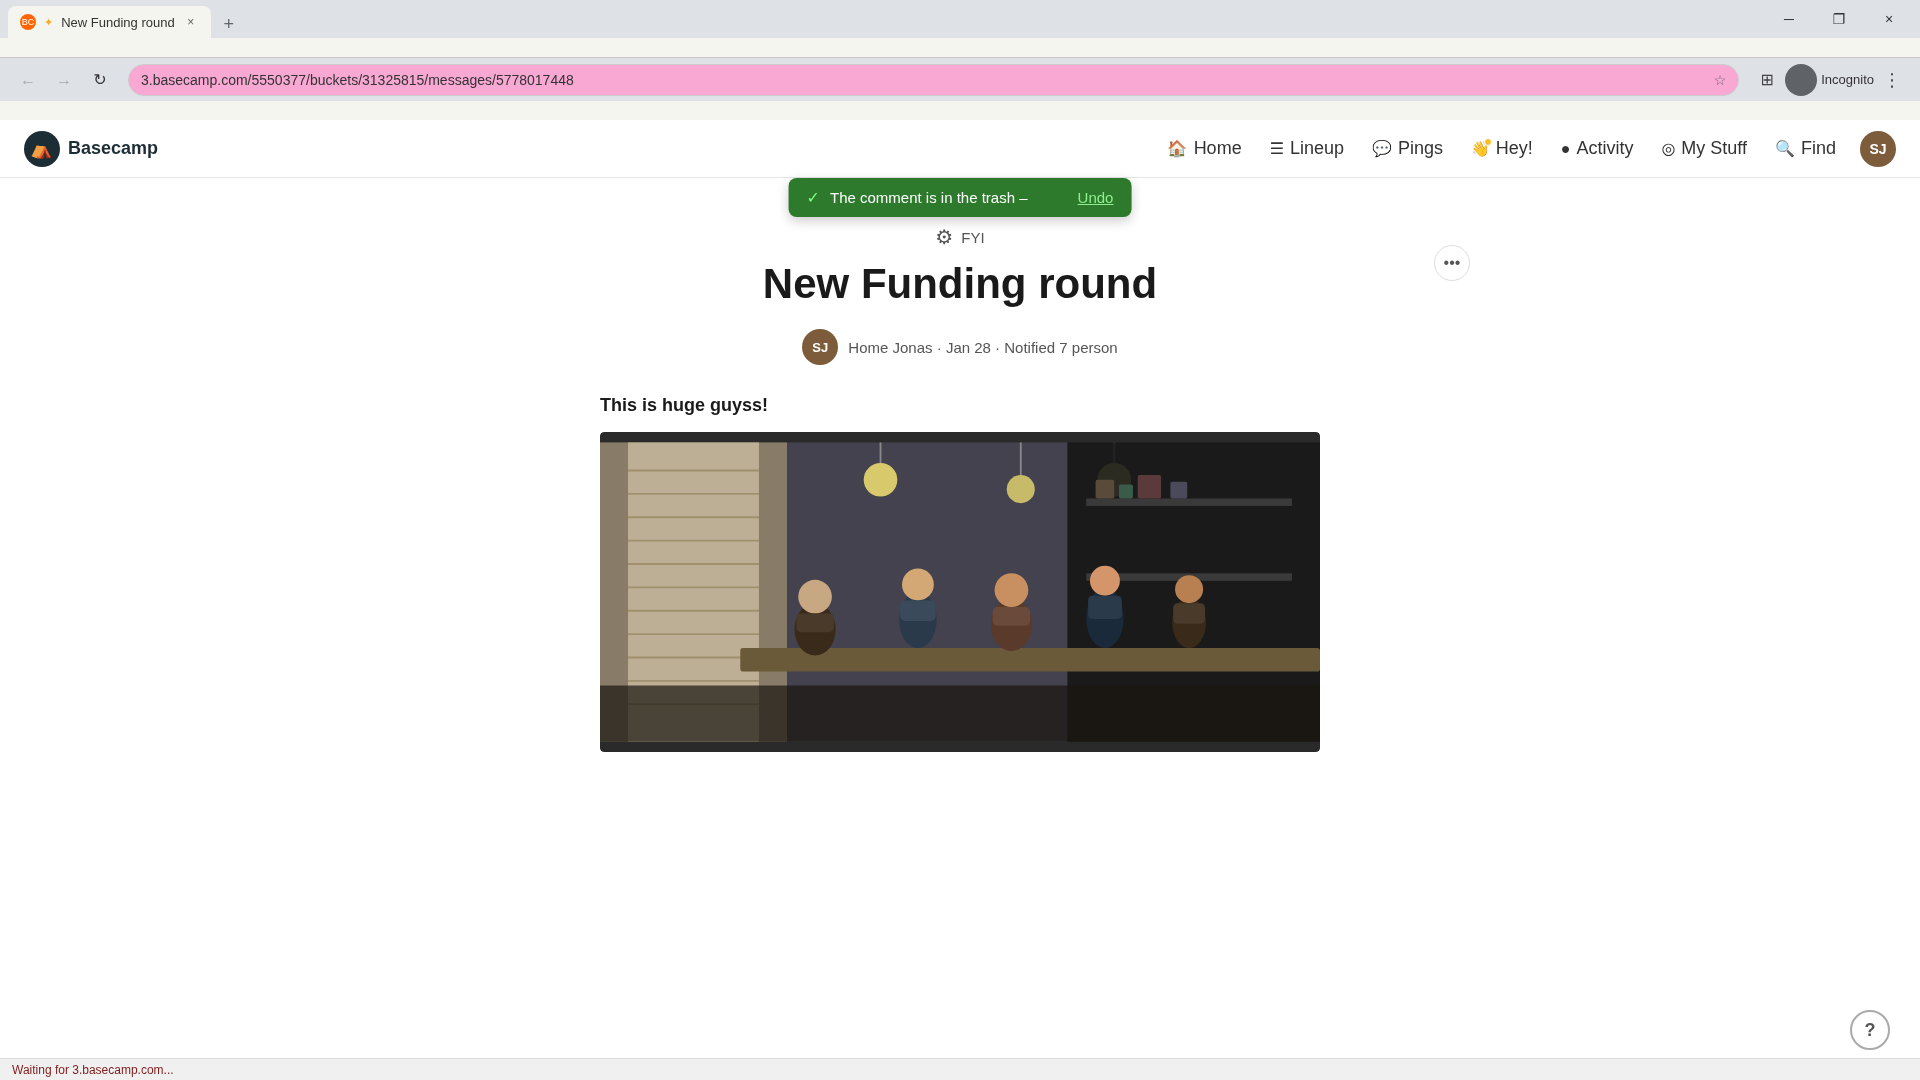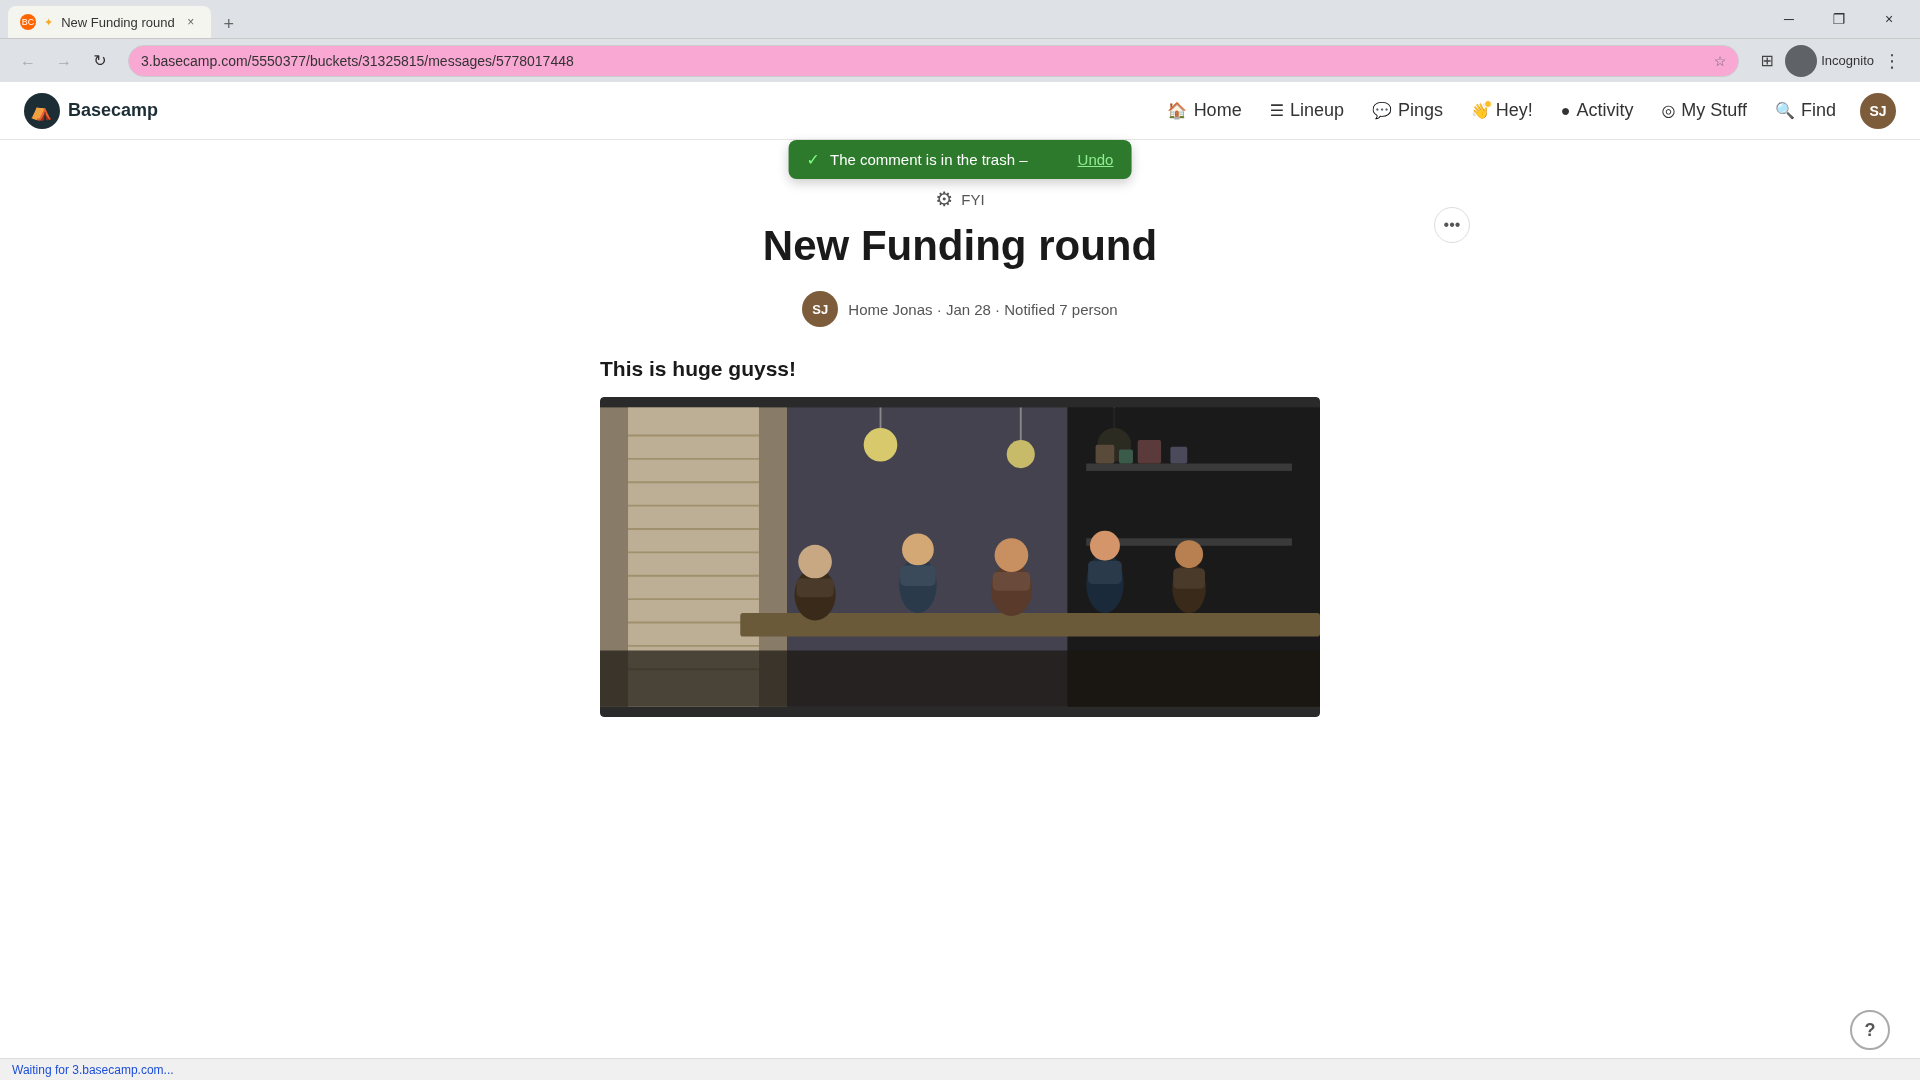--- a/index.html
+++ b/index.html
@@ -1,19 +1,19 @@
 <!DOCTYPE html>
 <html><head>
   <meta charset="utf-8">
   <style>
     * { margin: 0; padding: 0; box-sizing: border-box; }
     body { font-family: -apple-system, BlinkMacSystemFont, 'Segoe UI', sans-serif; background: #f5f5f0; width: 1920px; height: 1080px; overflow: hidden; }
 
     
-    .browser-frame { width: 100%; height: 100%; display: flex; flex-direction: column; }
+    .browser-frame { width: 100%; height: 100%; display: flex; flex-direction: column; gap: 19px; }
     .title-bar { background: #dee1e6; height: 38px; display: flex; align-items: center; padding: 0 8px; gap: 8px; }
     .tab-bar { display: flex; align-items: flex-end; flex: 1; height: 100%; }
     .tab { background: #f5f5f0; border-radius: 8px 8px 0 0; padding: 0 12px; height: 32px; display: flex; align-items: center; gap: 8px; font-size: 13px; color: #333; min-width: 180px; max-width: 240px; position: relative; }
     .tab-favicon { width: 16px; height: 16px; border-radius: 50%; background: #ff6600; display: flex; align-items: center; justify-content: center; font-size: 9px; color: white; }
     .tab-star { color: #f9a825; font-size: 11px; }
     .tab-title { flex: 1; overflow: hidden; white-space: nowrap; text-overflow: ellipsis; font-size: 13px; }
     .tab-close { width: 16px; height: 16px; border-radius: 50%; border: none; background: transparent; cursor: pointer; display: flex; align-items: center; justify-content: center; font-size: 12px; color: #666; }
     .new-tab-btn { width: 28px; height: 28px; border-radius: 50%; border: none; background: transparent; cursor: pointer; font-size: 18px; color: #666; display: flex; align-items: center; justify-content: center; margin-left: 4px; }
     .minimize-restore-close { display: flex; gap: 4px; margin-left: auto; }
     .title-bar-right-btn { width: 46px; height: 38px; border: none; background: transparent; cursor: pointer; display: flex; align-items: center; justify-content: center; color: #333; font-size: 14px; }
@@ -68,31 +68,31 @@
     .breadcrumb-sep { color: #666; }
 
     
     .main-post { max-width: 760px; width: 100%; padding: 0 20px 40px; }
     .post-category { display: flex; align-items: center; justify-content: center; gap: 8px; color: #555; font-size: 15px; margin-bottom: 10px; }
     .category-icon { font-size: 20px; }
     .post-title { font-size: 42px; font-weight: 700; color: #1a1a1a; text-align: center; margin-bottom: 20px; line-height: 1.2; }
     .post-meta { display: flex; align-items: center; justify-content: center; gap: 10px; margin-bottom: 30px; }
     .author-avatar { width: 36px; height: 36px; border-radius: 50%; background: #7c5c3a; display: flex; align-items: center; justify-content: center; color: white; font-size: 13px; font-weight: 600; }
     .post-meta-text { color: #555; font-size: 15px; }
-    .post-body { font-size: 21px; font-weight: 700; color: #1a1a1a; margin-bottom: 16px; }
+    .post-body { font-size: 18px; font-weight: 700; color: #1a1a1a; margin-bottom: 16px; }
     .post-image { width: 100%; border-radius: 4px; overflow: hidden; }
 
     
     .office-img { width: 100%; height: 320px; background: #2a2a2a; position: relative; overflow: hidden; border-radius: 4px; }
     
     
     .more-btn { width: 36px; height: 36px; border-radius: 50%; border: 1px solid #ddd; background: white; cursor: pointer; display: flex; align-items: center; justify-content: center; font-size: 16px; color: #555; }
 
     
-    .status-bar { background: #f0f0f0; border-top: 1px solid #ddd; height: 22px; display: flex; align-items: center; padding: 0 12px; font-size: 12px; color: #1d4ed8; }
+    .status-bar { background: #f0f0f0; border-top: 1px solid #ddd; height: 22px; display: flex; align-items: center; padding: 0 12px; font-size: 12px; color: #7f1d1d; }
 
     
     .help-btn { position: fixed; bottom: 30px; right: 30px; width: 40px; height: 40px; border-radius: 50%; border: 2px solid #aaa; background: white; cursor: pointer; display: flex; align-items: center; justify-content: center; font-size: 18px; color: #555; font-weight: 700; }
   </style>
 </head>
 <body>
 
 <div class="browser-frame">
 
   <div class="title-bar">

